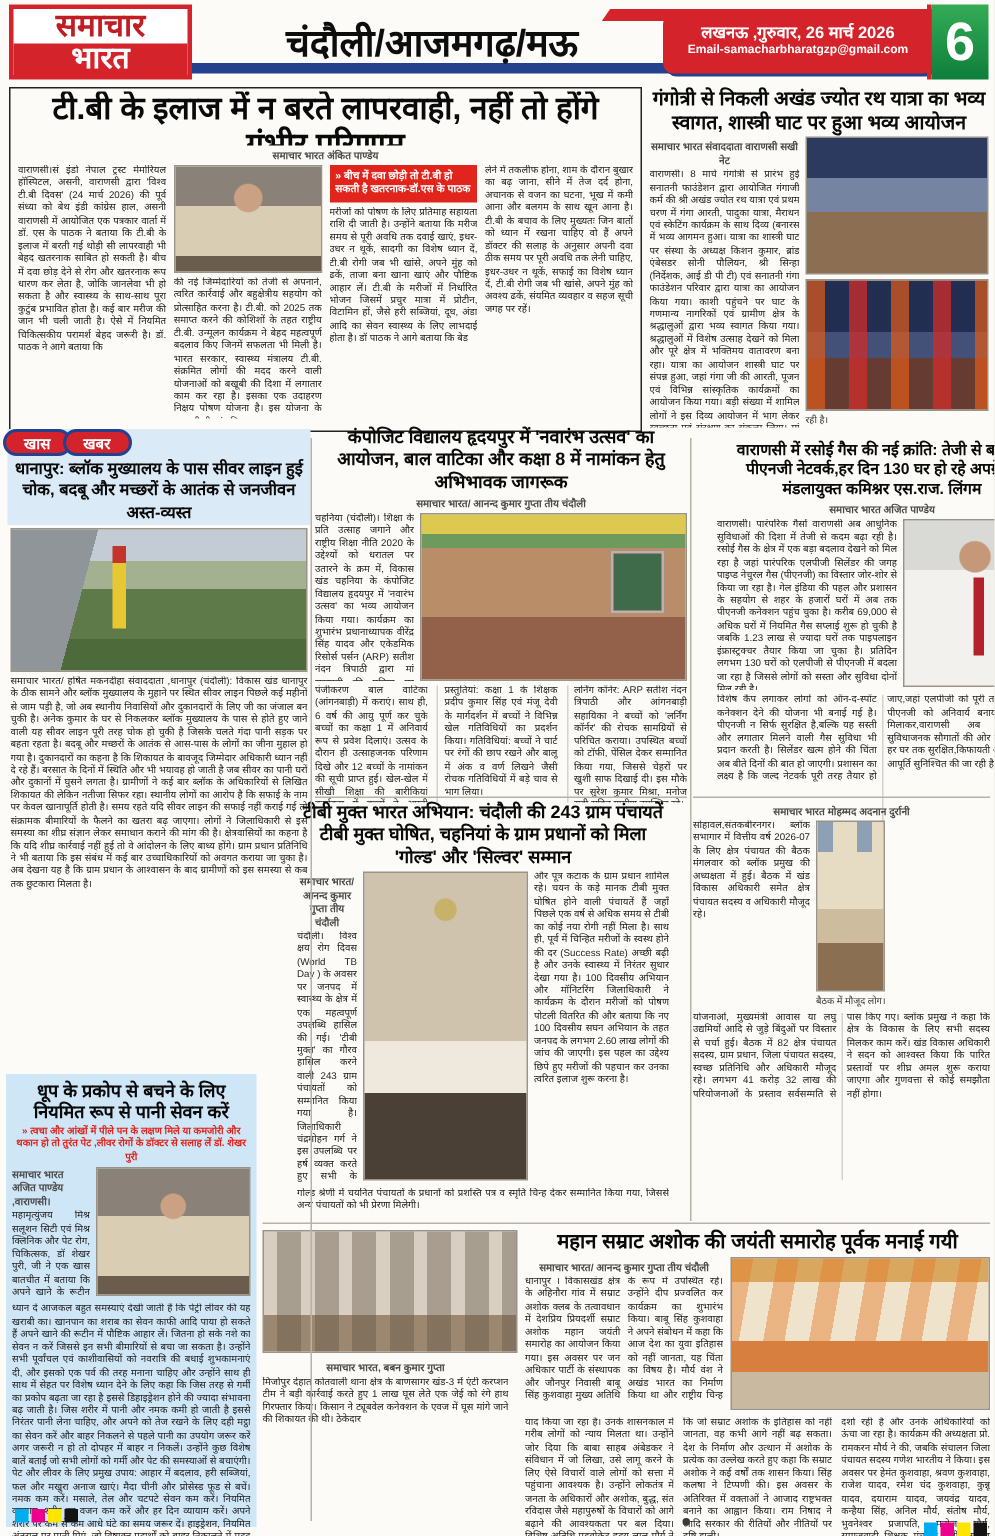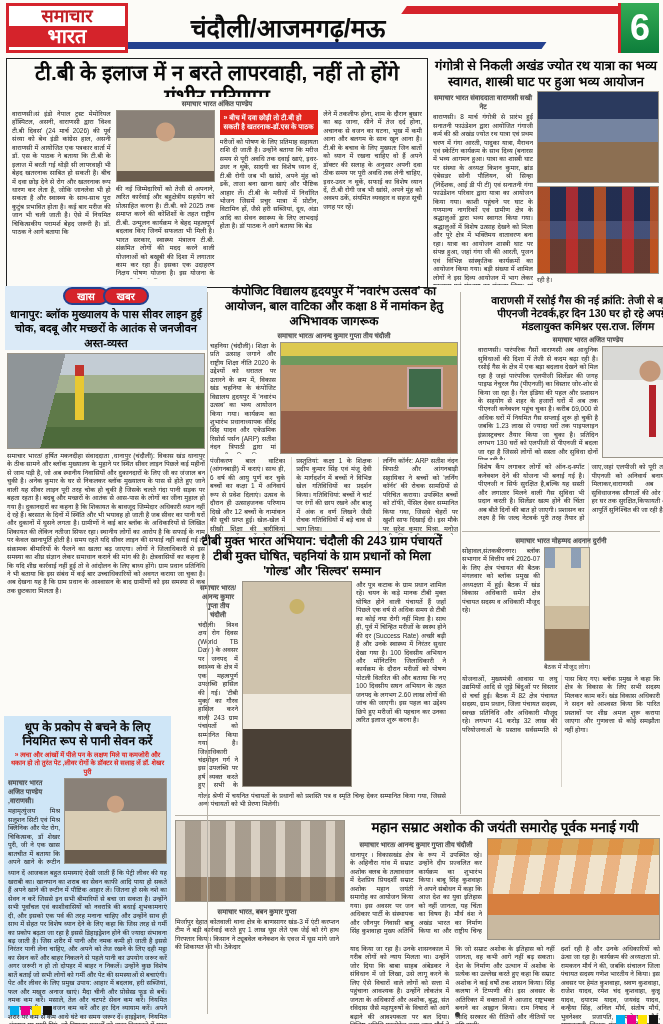--- a/index.html
+++ b/index.html
@@ -5,21 +5,21 @@
   html,body{margin:0;padding:0;background:#e8e6e0;}
   .page{position:relative;width:663px;height:1024px;background:#fcfbf7;overflow:hidden;
         font-family:"Liberation Sans","DejaVu Sans",sans-serif;color:#1c1c1c;}
   
   .masthead{position:absolute;left:4px;top:2px;width:655px;height:53px;}
   .ribbon{position:absolute;}
   .ribbon-blue{left:120px;top:40px;width:420px;height:7px;background:#24418f;transform:skewX(-35deg);}
   .ribbon-red{left:400px;top:4px;width:250px;height:8px;background:#d5232b;transform:skewX(-35deg);}
   .logo{position:absolute;left:2px;top:1px;width:122px;height:50px;background:#fff;
         border:3px solid #d5232b;box-sizing:border-box;text-align:center;line-height:1.05;}
-  .logo .l1{font-size:18px;font-weight:bold;color:#c01e24;padding-top:1px;}
+  .logo .l1{font-size:21px;font-weight:bold;color:#c01e24;padding-top:1px;}
   .logo .l2{font-size:20px;font-weight:bold;color:#fff;background:#d5232b;}
   .editions{position:absolute;left:138px;top:8px;width:292px;font-size:25px;font-weight:bold;
             color:#0d0d0d;text-align:center;}
   .datebox{position:absolute;left:438px;top:7px;width:180px;height:40px;background:#d5232b;
            border-radius:7px;color:#fff;text-align:center;box-shadow:2px 2px 0 #24418f;}
   .datebox .date{font-size:11px;font-weight:bold;padding-top:4px;}
   .datebox .email{font-size:8px;font-weight:bold;}
   .pagenum{position:absolute;right:0;top:1px;width:38px;height:50px;
            background:linear-gradient(180deg,#35ab55,#0d7e3b);color:#fff;font-size:36px;
            font-weight:bold;text-align:center;line-height:50px;border-left:3px solid #d5232b;}
@@ -64,21 +64,21 @@
   .png-row{display:flex;gap:4px;margin-top:2px;height:114px;}
   .png-row .btxt{flex:1;}
   .ph-whitecoat{width:96px;height:112px;
      background:radial-gradient(circle at 50% 22%,#c49879 10px,transparent 11px),
                 linear-gradient(180deg,#d9d9d6 0 30%,#f2f1ee 30%);}
   .ph-whitecoat::after{content:"";position:absolute;left:46px;top:38px;width:7px;height:52px;background:#b3222a;}
   .a-png .below{height:96px;margin-top:3px;}
   
   .a-sewer{left:5px;top:286px;width:202px;height:428px;
      background:linear-gradient(180deg,#dbeaf7 0 64px,rgba(255,255,255,0) 64px);}
-  .badges{text-align:center;margin-bottom:2px;}
+  .badges{margin-bottom:2px;}
   .pill{display:inline-block;background:#d5232b;color:#fff;font-size:10px;font-weight:bold;
         border:2px solid #24418f;border-radius:11px;padding:0 12px;margin:0 -3px;}
   .a-sewer h2{font-size:11px;line-height:1.3;}
   .ph-road{height:96px;margin:3px 2px;
      background:linear-gradient(105deg,#8f9598 0 26%,transparent 26%),
                 linear-gradient(180deg,#c3ccd4 0 22%,#a4b190 22% 42%,#5f7a49 42% 78%,#4d6a3b 78%);}
   .ph-road::after{content:"";position:absolute;left:34%;top:12%;width:9px;height:58%;
      background:linear-gradient(180deg,#c2342c 0 20%,#e8c832 20%);}
   .a-sewer .btxt{height:266px;margin:0 2px;}
   
@@ -148,20 +148,24 @@
 <div class="page">
 
   <header class="masthead">
     <div class="ribbon ribbon-blue"></div>
     <div class="ribbon ribbon-red"></div>
     <div class="logo">
       <div class="l1">समाचार</div>
       <div class="l2">भारत</div>
     </div>
     <div class="editions">चंदौली/आजमगढ़/मऊ</div>
+    <div class="datebox">
+      <div class="date">लखनऊ ,गुरुवार, 26 मार्च 2026</div>
+      <div class="email">Email-samacharbharatgzp@gmail.com</div>
+    </div>
     <div class="pagenum">6</div>
   </header>
 
   <section class="art a-tb">
     <h1>टी.बी के इलाज में न बरते लापरवाही, नहीं तो होंगे गंभीर परिणाम</h1>
     <div class="byline">समाचार भारत अंकित पाण्डेय</div>
     <div class="tb-cols">
       <div class="bcol btxt">वाराणसी।सं इंडो नेपाल ट्रस्ट मेमोरियल हॉस्पिटल, असनी, वाराणसी द्वारा 'विश्व टी.बी दिवस' (24 मार्च 2026) की पूर्व संध्या को बेथ इंडी कांग्रेस हाल, असनी वाराणसी में आयोजित एक पत्रकार वार्ता में डॉ. एस के पाठक ने बताया कि टी.बी के इलाज में बरती गई थोड़ी सी लापरवाही भी बेहद खतरनाक साबित हो सकती है। बीच में दवा छोड़ देने से रोग और खतरनाक रूप धारण कर लेता है, जोकि जानलेवा भी हो सकता है और स्वास्थ्य के साथ-साथ पूरा कुटुंब प्रभावित होता है। कई बार मरीज की जान भी चली जाती है। ऐसे में नियमित चिकित्सकीय परामर्श बेहद जरूरी है। डॉ. पाठक ने आगे बताया कि</div>
       <div class="bcol">
         <div class="photo ph-doctor"></div>

